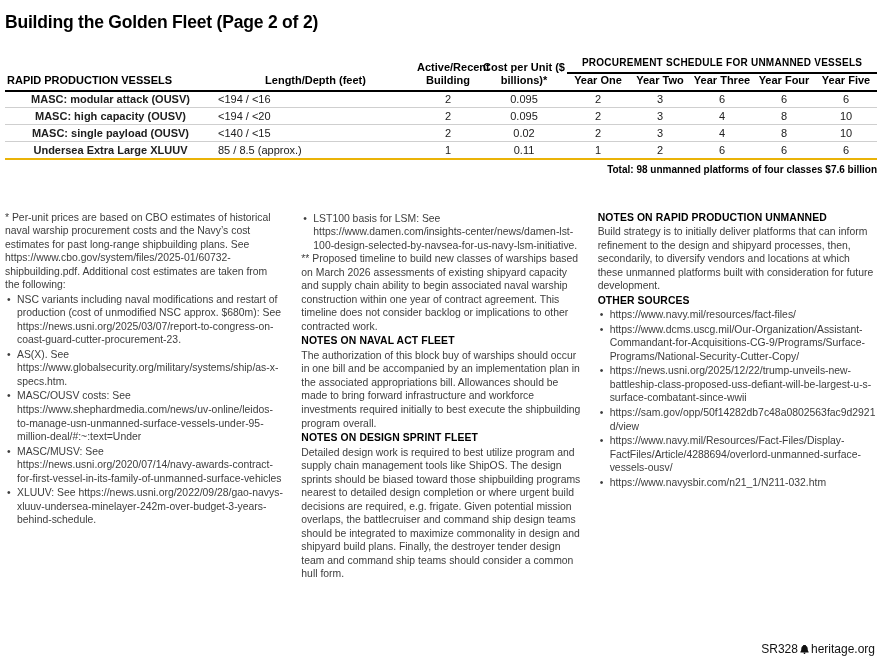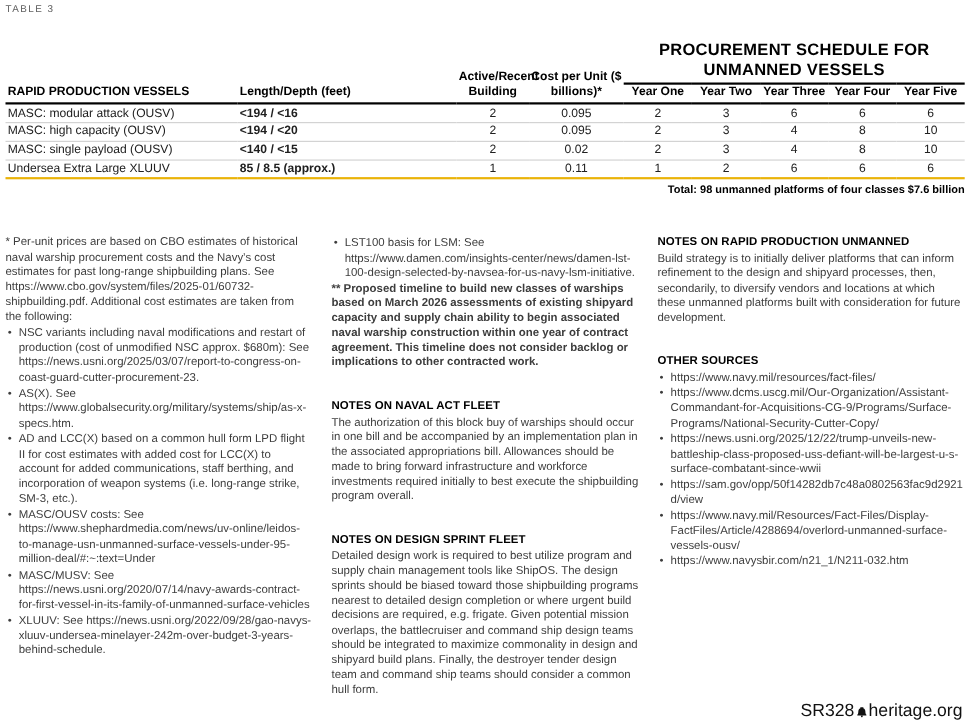--- a/index.html
+++ b/index.html
@@ -32,39 +32,39 @@
     font-size:11px;
   }
   table.fleet th {
     font-weight:bold; color:#000;
     vertical-align:bottom;
     padding:0 2px 3px 2px;
     line-height:1.18;
     border-bottom:2px solid #000;
   }
   th.h-name { text-align:left; padding-left:5px; }
-  th.h-length { text-align:left; }
+  th.h-length { text-align:center; }
   th.h-active, th.h-cost, th.h-year { text-align:center; }
   th.h-group {
     text-align:center;
     color:#1376bd;
-    font-size:15px;
+    font-size:10px;
     letter-spacing:0.25px;
     padding-bottom:4px;
     border-bottom:none;
   }
   table.fleet td {
     height:17px;
     padding:1px 2px 2px 2px;
     border-bottom:1px solid #cfcfcf;
     color:#202020;
     vertical-align:middle;
   }
-  td.c-name { text-align:left; padding-left:5px; }
-  td.c-length { text-align:left;font-weight:bold; }
+  td.c-name { text-align:center; padding-left:5px;font-weight:bold; }
+  td.c-length { text-align:left; }
   td.c-num { text-align:center; }
   tr.last td { border-bottom:2px solid #eab308; }
 
   .total-line {
     width:872px;
     margin-top:4px;
     text-align:right;
     font-weight:bold;
     font-size:10px;
     color:#000;
@@ -90,43 +90,43 @@
   }
   .bullet::before {
     content:"\2022";
     position:absolute; left:2px; top:0;
     color:#3d3d3d;
   }
   .note-heading {
     font-weight:bold;
     color:#000;
     letter-spacing:0.1px;
-    margin-top:26px;
+    margin-top:1px;
     margin-bottom:1px;
     text-transform:uppercase;
   }
   .note-heading.first { margin-top:0; }
-  .spacer-para { margin-top:13px;font-weight:bold; }
+  .spacer-para { margin-top:13px; }
 
   
   .footer {
     position:absolute;
     right:9px; bottom:5px;
-    font-size:16px; color:#111;
+    font-size:12px; color:#111;
     display:flex; align-items:center; gap:1px;
   }
   .bell-icon { display:inline-block; width:11px; height:11px; }
   .bell-icon svg { display:block; width:11px; height:11px; fill:#111; }
 </style>
 </head>
 <body>
 
 <div class="page">
 
-  <div class="eyebrow">TABLE 3</div>
+  <div class="title">Building the Golden Fleet (Page 2 of 2)</div>
 
   <table class="fleet">
     <colgroup>
       <col style="width:211px">
         <col style="width:199px">
         <col style="width:66px">
         <col style="width:86px">
       <col style="width:62px">
         <col style="width:62px">
         <col style="width:62px">
@@ -199,21 +199,20 @@
 
   <div class="total-line">Total: 98 unmanned platforms of four classes $7.6 billion</div>
 
   <div class="notes">
 
     <div class="col">
       <p class="para">* Per-unit prices are based on CBO estimates of historical naval warship procurement costs and the Navy’s cost estimates for past long-range shipbuilding plans. See https://www.cbo.gov/system/files/2025-01/60732-shipbuilding.pdf. Additional cost estimates are taken from the following:</p>
       <div>
           <div class="bullet">NSC variants including naval modifications and restart of production (cost of unmodified NSC approx. $680m): See https://news.usni.org/2025/03/07/report-to-congress-on-coast-guard-cutter-procurement-23.</div>
           <div class="bullet">AS(X). See https://www.globalsecurity.org/military/systems/ship/as-x-specs.htm.</div>
-          <div class="bullet">AD and LCC(X) based on a common hull form LPD flight II for cost estimates with added cost for LCC(X) to account for added communications, staff berthing, and incorporation of weapon systems (i.e. long-range strike, SM-3, etc.).</div>
           <div class="bullet">MASC/OUSV costs: See https://www.shephardmedia.com/news/uv-online/leidos-to-manage-usn-unmanned-surface-vessels-under-95-million-deal/#:~:text=Under</div>
           <div class="bullet">MASC/MUSV: See https://news.usni.org/2020/07/14/navy-awards-contract-for-first-vessel-in-its-family-of-unmanned-surface-vehicles</div>
           <div class="bullet">XLUUV: See https://news.usni.org/2022/09/28/gao-navys-xluuv-undersea-minelayer-242m-over-budget-3-years-behind-schedule.</div>
         </div>
     </div>
 
     <div class="col">
       <div>
           <div class="bullet">LST100 basis for LSM: See https://www.damen.com/insights-center/news/damen-lst-100-design-selected-by-navsea-for-us-navy-lsm-initiative.</div>
         </div>

